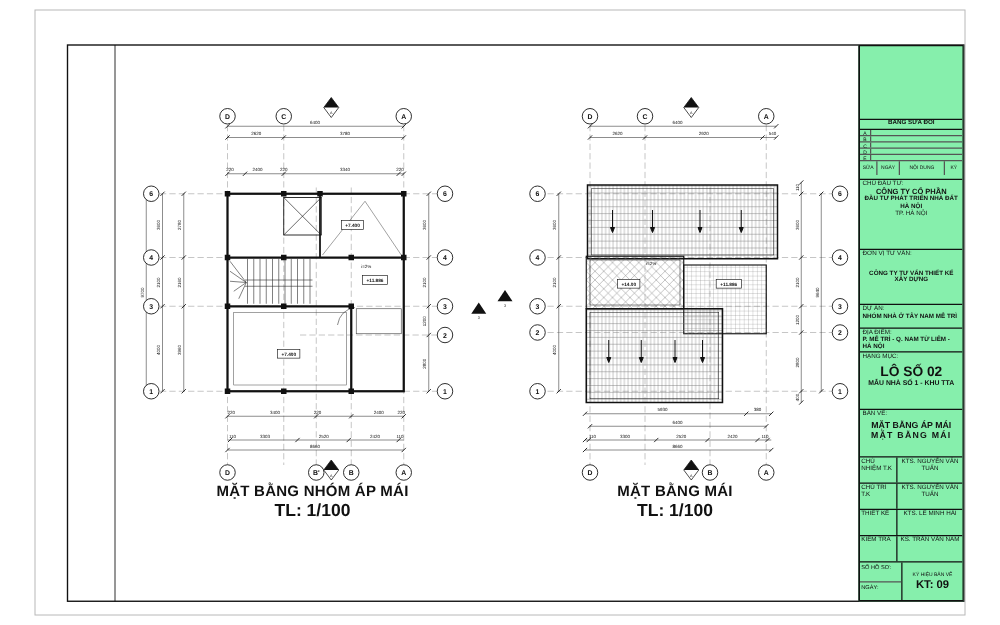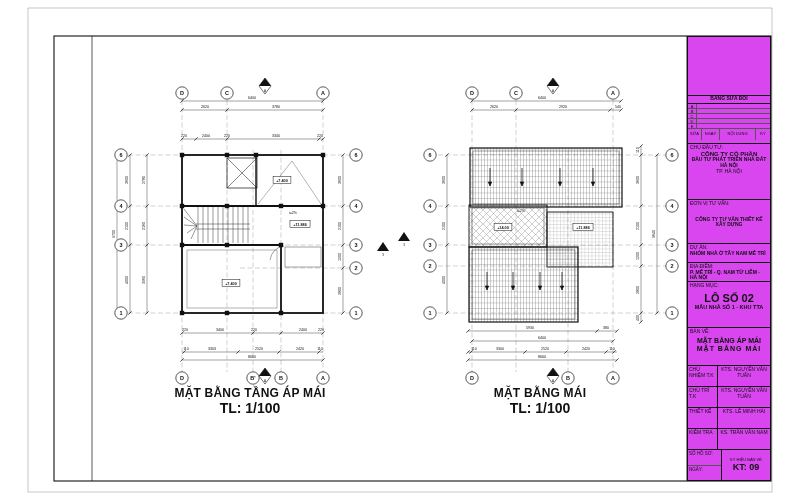--- a/index.html
+++ b/index.html
@@ -1,20 +1,20 @@
 <!DOCTYPE html>
 <html><head>
 <meta charset="utf-8">
 <style>
   html,body{margin:0;padding:0}
   body{width:800px;height:500px;background:#fff;position:relative;overflow:hidden;
        font-family:"Liberation Sans",sans-serif;color:#111}
   #sheet-svg{position:absolute;left:0;top:0}
   
-  .tb{position:absolute;left:687px;top:36px;width:84px;height:445px;background:#d946ef;
+  .tb{position:absolute;left:687px;top:36px;width:84px;height:445px;background:#86efac;
       border:1px solid #111;box-sizing:border-box;display:flex;flex-direction:column;
       font-size:6px;line-height:1.15;overflow:hidden}
   .tb *{box-sizing:border-box}
   .tb-sec{border-top:1px solid #111;padding:1px 2px;overflow:hidden}
   .tb-sec.first{border-top:none}
   .lb{font-size:5px;line-height:1.1;color:#111}
   .ctr{text-align:center}
   .bold{font-weight:bold}
   .rev-hdr{text-align:center;font-size:5px;font-weight:bold;border-bottom:1px solid #111;height:8px}
   .rev-row{display:flex;height:5px;border-bottom:1px solid #555}
@@ -395,21 +395,21 @@
       <polygon points="553,368 559,376 547,376" fill="#111"></polygon>
       <text x="553" y="381.5" font-size="3" text-anchor="middle" fill="#111" font-family="&quot;Liberation Sans&quot;, sans-serif">A</text>
       <polygon points="377,251 389,251 383,242" fill="#111"></polygon>
       <text x="383" y="255.5" font-size="3" text-anchor="middle" fill="#111" font-family="&quot;Liberation Sans&quot;, sans-serif">3</text>
       <polygon points="398,241 410,241 404,232" fill="#111"></polygon>
       <text x="404" y="245.5" font-size="3" text-anchor="middle" fill="#111" font-family="&quot;Liberation Sans&quot;, sans-serif">3</text>
     </g>
 </svg>
 
 <div id="pt-attic" class="pt">
-  <div class="pt-main">MẶT BẰNG TẦNG ÁP MÁI</div>
+  <div class="pt-main">MẶT BẰNG NHÓM ÁP MÁI</div>
   <div class="pt-sub">TL: 1/100</div>
 </div>
 <div id="pt-roof" class="pt">
   <div class="pt-main">MẶT BẰNG MÁI</div>
   <div class="pt-sub">TL: 1/100</div>
 </div>
 
 <div class="tb">
   <div class="tb-sec first" style="height:58px"></div>
 

